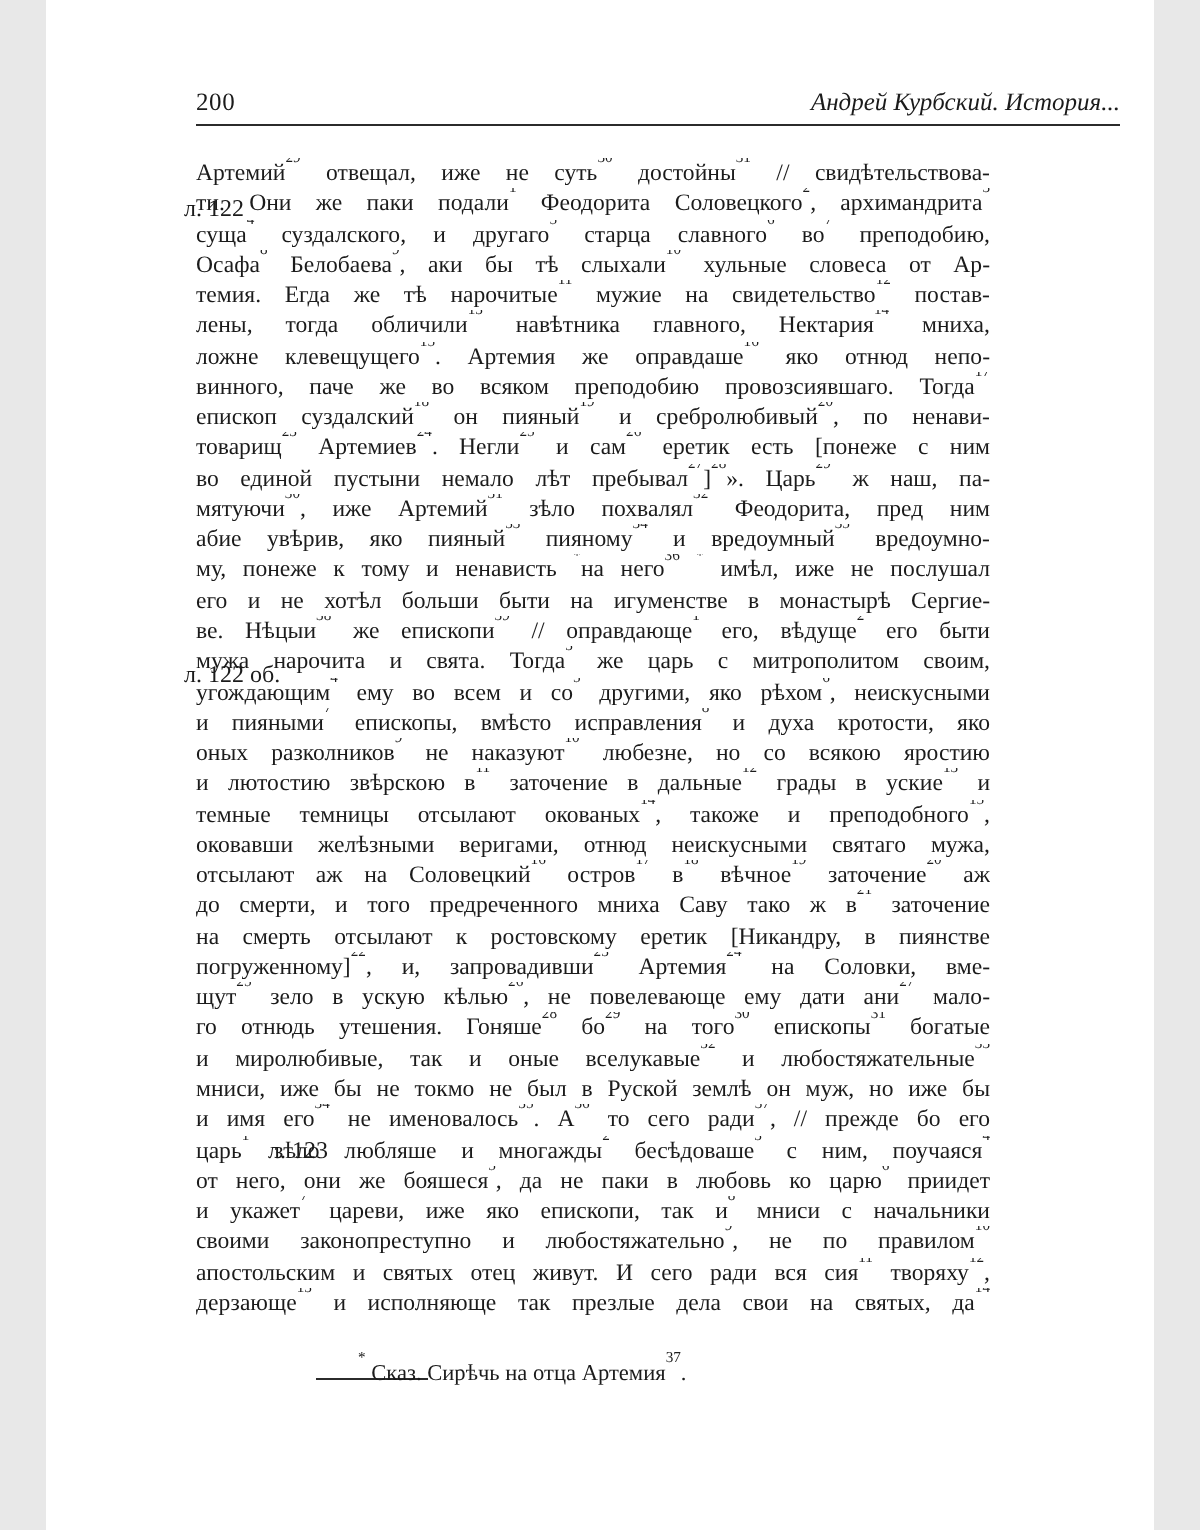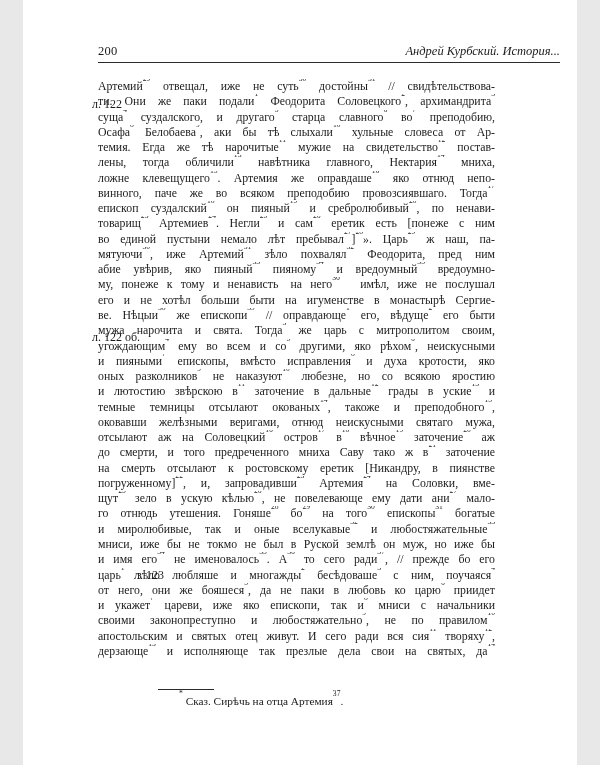--- a/index.html
+++ b/index.html
@@ -42,21 +42,21 @@
   .margin-note{
     position:absolute;left:-6px;
     font-size:12px;line-height:15.27px;height:15.27px;
     white-space:nowrap;
   }
   .footnote-sep{
     position:absolute;left:135px;top:689px;width:56px;height:0;
     border-top:1.2px solid #2b2b2b;
   }
   .footnote{
-    position:absolute;left:140px;top:694px;width:397px;
+    position:absolute;left:140px;top:680px;width:397px;
     font-size:11.3px;line-height:14px;
     text-indent:16px;
   }
 </style>
 </head>
 <body>
 
 <div class="page">
 
   <div class="header">

